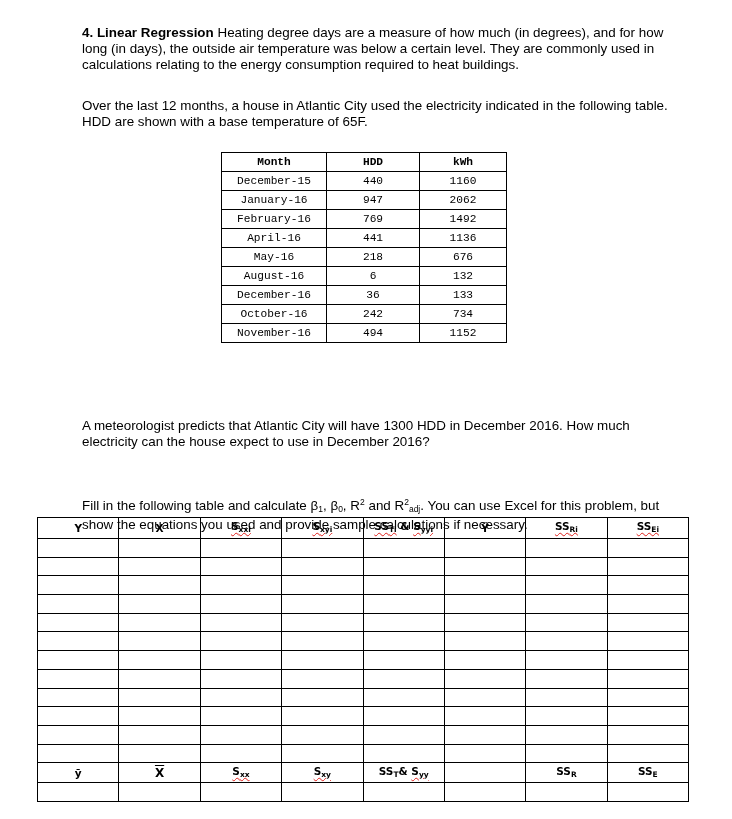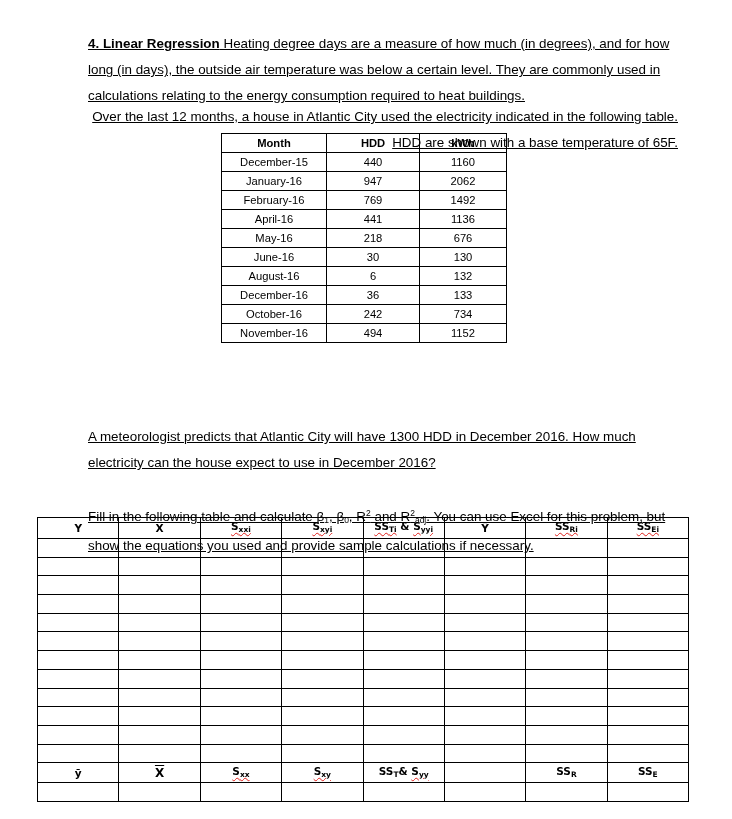--- a/index.html
+++ b/index.html
@@ -13,39 +13,38 @@
       position: relative;
       overflow: hidden;
       font-family: "Liberation Sans", sans-serif;
       color: #000;
     }
     .para {
       position: absolute;
       left: 72px;
       width: 590px;
       font-size: 13.4px;
-      line-height: 26px;
-      margin: 16px;
-      text-decoration: underline;
+      line-height: 16px;
+      margin: 10px;
     }
     .para b { font-weight: bold; }
     #p1 { top: 15px; }
-    #p2 { top: 88px; text-align: right; }
+    #p2 { top: 88px; }
     #p3 { top: 408px; }
     #p4 { top: 484px; }
     sub.small { font-size: 8.5px; vertical-align: -2px; }
     sup.small { font-size: 8.5px; vertical-align: 5px; }
 
     
     table.data {
       position: absolute;
       left: 221px;
-      top: 133px;
+      top: 152px;
       border-collapse: collapse;
-      font-family: Liberation Sans, sans-serif;
+      font-family: Liberation Mono, monospace;
       font-size: 11.2px;
     }
     table.data td, table.data th {
       border: 1px solid #000;
       text-align: center;
       padding: 0;
       height: 18px;
       line-height: 18px;
     }
     table.data th { font-weight: bold; }
@@ -124,25 +123,20 @@
       </tr>
     <tr>
         <td>April-16</td>
         <td>441</td>
         <td>1136</td>
       </tr>
     <tr>
         <td>May-16</td>
         <td>218</td>
         <td>676</td>
-      </tr>
-    <tr>
-        <td>June-16</td>
-        <td>30</td>
-        <td>130</td>
       </tr>
     <tr>
         <td>August-16</td>
         <td>6</td>
         <td>132</td>
       </tr>
     <tr>
         <td>December-16</td>
         <td>36</td>
         <td>133</td>

